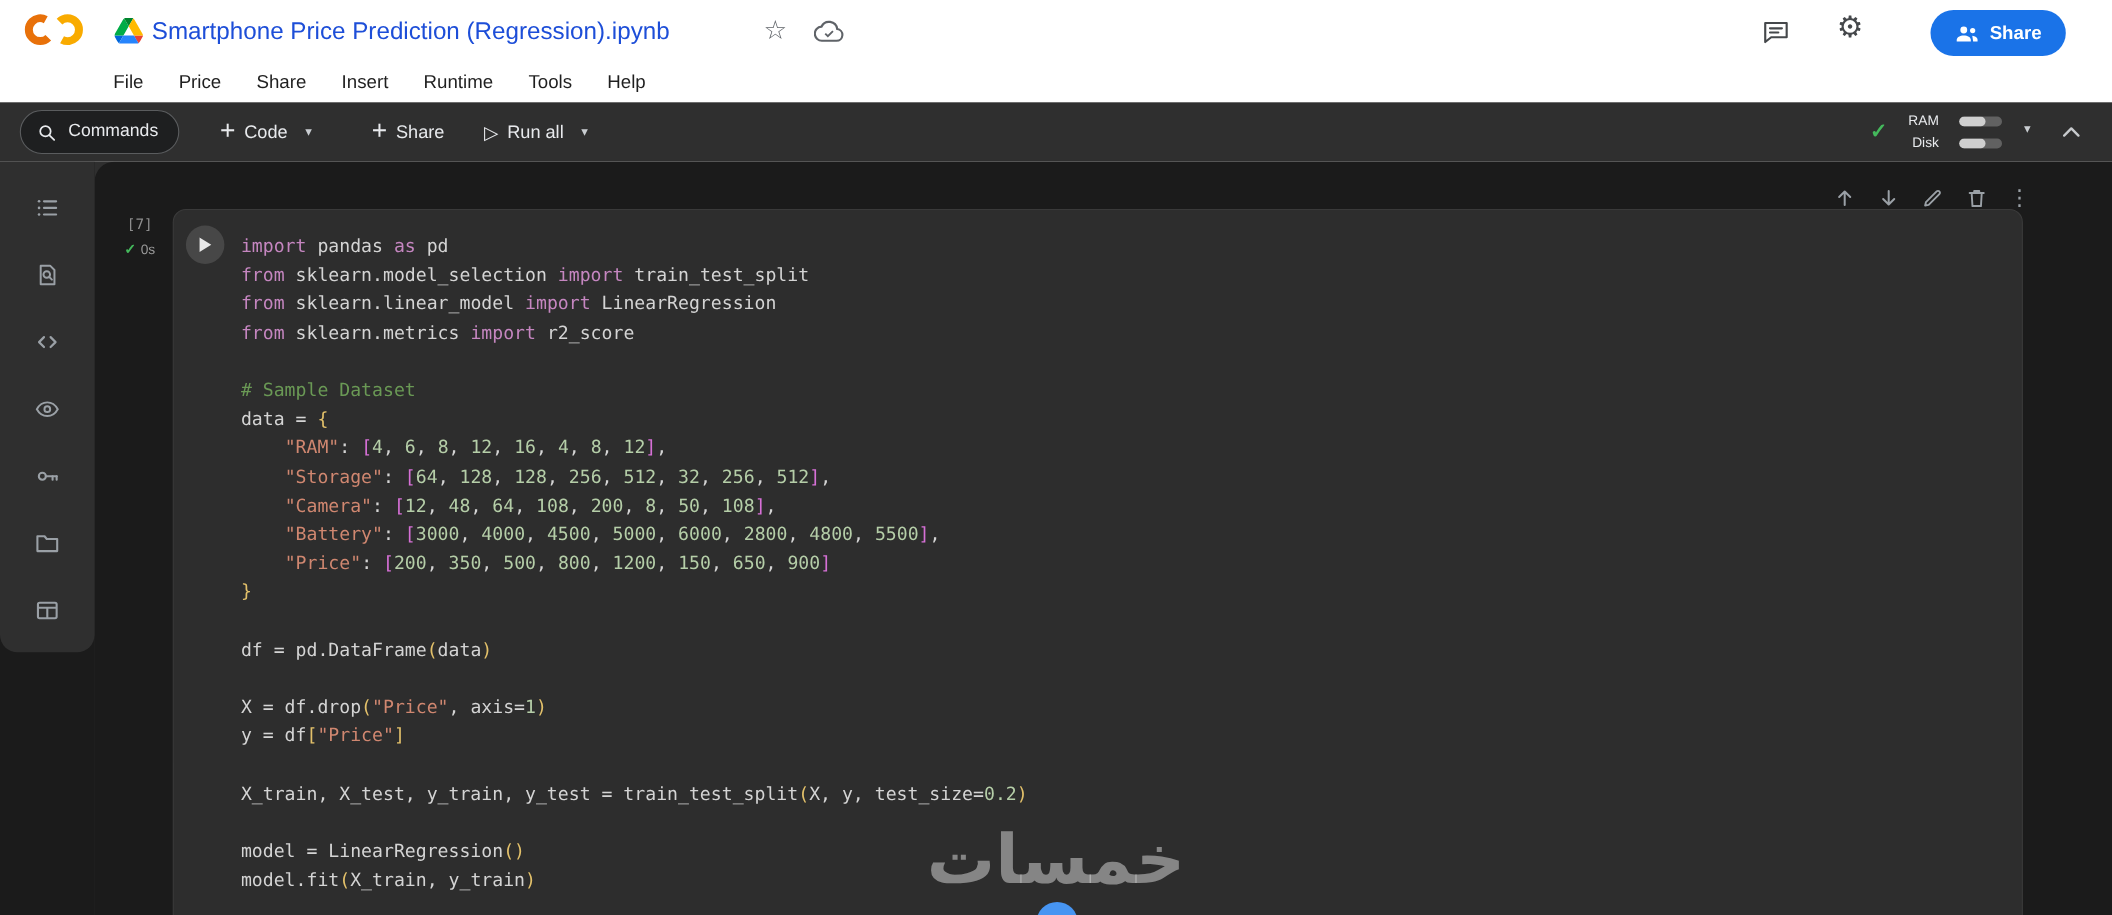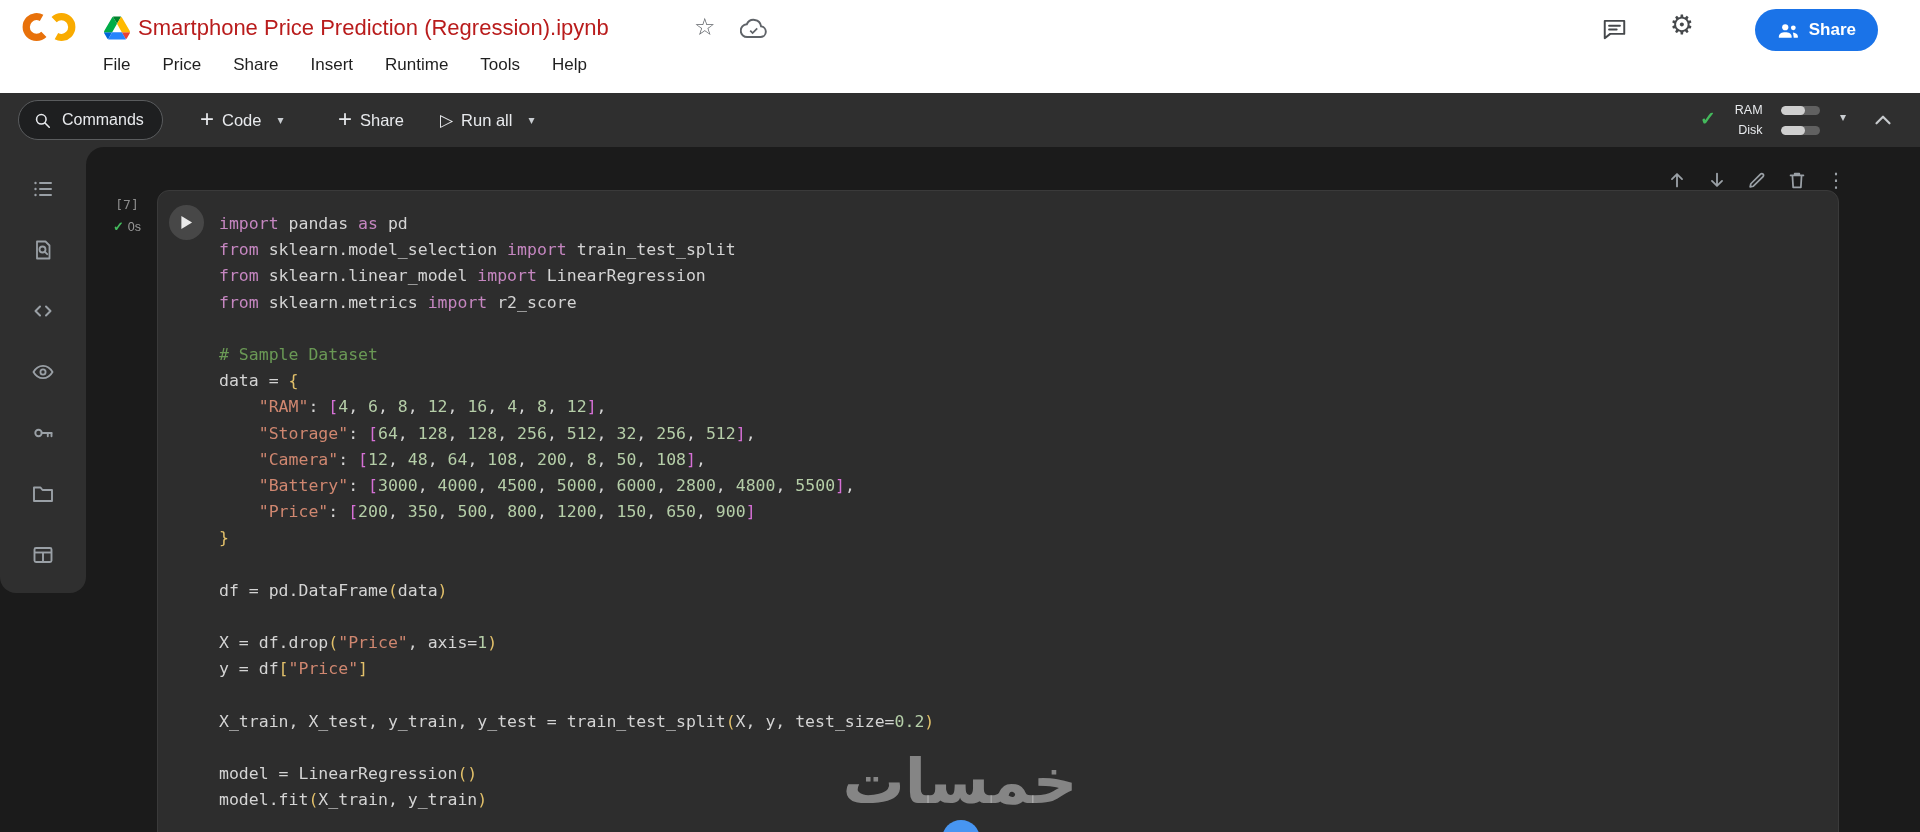--- a/index.html
+++ b/index.html
@@ -3,30 +3,30 @@
 <meta charset="utf-8">
 <style>
   * { margin:0; padding:0; box-sizing:border-box; }
   html,body { width:1920px; height:832px; overflow:hidden; }
   body { font-family:"Liberation Sans", sans-serif; background:#fff; position:relative; }
 
   
   .header { position:relative; height:93px; background:#fff; }
   .logo { position:absolute; left:20px; top:8px; }
   .drive { position:absolute; left:104px; top:16px; }
-  .nb-title { position:absolute; left:138px; top:15px; font-size:22px; color:#b91c1c; white-space:nowrap; }
+  .nb-title { position:absolute; left:138px; top:15px; font-size:22px; color:#1d4ed8; white-space:nowrap; }
   .star { position:absolute; left:694px; top:13px; font-size:24px; color:#5f6368; }
   .cloud { position:absolute; left:740px; top:18px; }
   .hdr-comment { position:absolute; right:292px; top:16px; }
   .hdr-gear { position:absolute; right:226px; top:9px; font-size:27px; color:#45484b; }
   .share-btn { position:absolute; right:42px; top:9px; height:42px; border-radius:21px;
                background:#1a73e8; color:#fff; display:flex; align-items:center; gap:10px;
                padding:0 22px; font-size:17px; font-weight:bold; }
   .menubar { position:absolute; left:103px; top:55px; display:flex; gap:32px;
-             font-size:17px; color:#1f1f1f; align-items:flex-start; height:30px; }
+             font-size:17px; color:#1f1f1f; align-items:flex-end; height:30px; }
   .menubar span { cursor:default; }
 
   
   .toolbar { position:relative; height:54px; background:#2f2f2f; color:#e8eaed; }
   .commands { position:absolute; left:18px; top:7px; height:40px; border-radius:20px;
               background:#1e1f20; border:1px solid #5a5c5e; display:flex; align-items:center;
               gap:10px; padding:0 18px 0 14px; font-size:16px; }
   .tb-btn { position:absolute; top:0; height:54px; display:flex; align-items:center; gap:8px; font-size:16.5px; }
   .tb-plus { font-size:24px; font-weight:400; line-height:1; position:relative; top:-1px; }
   .caret { font-size:12px; color:#c9cdd1; margin-left:8px; }

